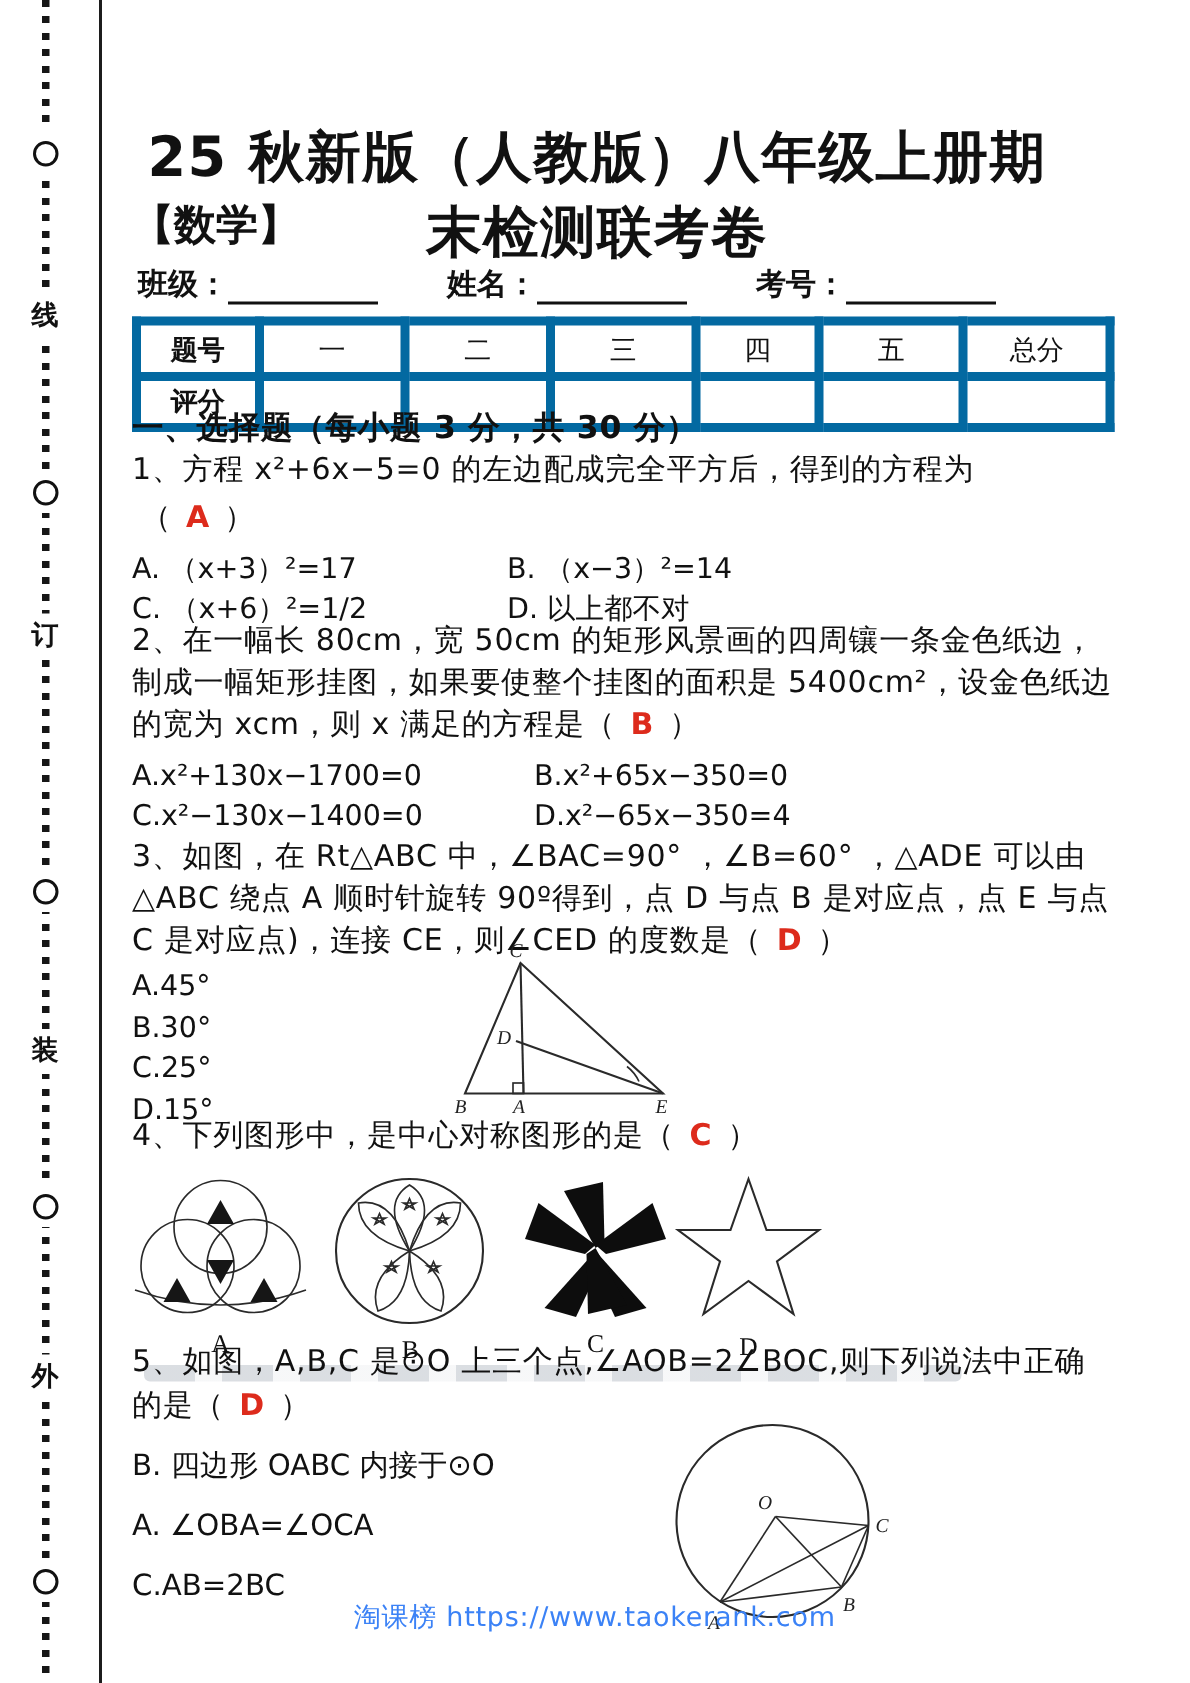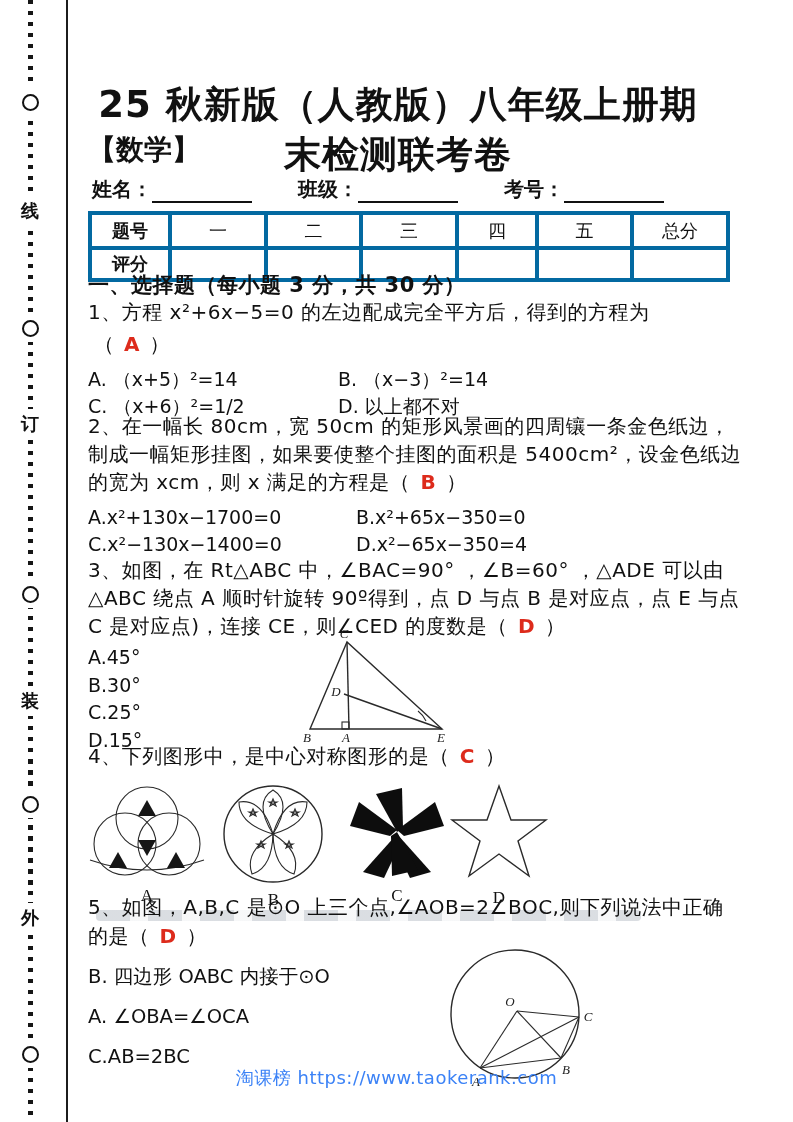--- a/index.html
+++ b/index.html
@@ -28,21 +28,21 @@
   .title1{position:absolute;top:80px;left:0;width:620px;text-align:center;
     font-size:37px;font-weight:bold;letter-spacing:1px;}
   .title2{position:absolute;top:131px;left:0;width:620px;
     font-size:28px;font-weight:bold;}
   .name-row{position:absolute;top:176px;left:4px;display:flex;gap:46px;
     font-size:20px;font-weight:bold;}
   .name-item{display:flex;align-items:flex-end;}
   .blank-line{display:inline-block;width:98px;height:18px;border-bottom:2.5px solid #111;}
 
   table.score{position:absolute;top:211px;left:0;border-collapse:collapse;}
-  table.score td{border:4px solid #0369a1;text-align:center;font-size:18px;padding:0;}
+  table.score td{border:6px solid #0369a1;text-align:center;font-size:18px;padding:0;}
   table.score .r1 td{height:31px;}
   table.score .r2 td{height:28px;}
   table.score td.lab{font-weight:bold;}
 
   .sec-heading{position:absolute;top:271px;left:0;font-size:21px;font-weight:bold;letter-spacing:0.5px;}
 
   .qblock{position:absolute;left:0;width:655px;}
   .stem{margin:0;font-size:20px;line-height:28px;letter-spacing:0.5px;}
   .ans{color:#dd2b1c;font-weight:bold;font-size:20px;margin:0 10px;font-family:"DejaVu Sans",sans-serif;}
   .ansline{margin:4px 0 0 6px;font-size:20px;line-height:28px;}
@@ -95,25 +95,25 @@
 </div>
 <div class="vrule"></div>
 
 <div class="content">
 
   <div class="title1">25 秋新版（人教版）八年级上册期末检测联考卷</div>
   <div class="title2">【数学】</div>
 
   <div class="name-row">
     <span class="name-item">
-      <span>姓名：</span>
+      <span>班级：</span>
       <span class="blank-line" style="width:100px"></span>
     </span>
     <span class="name-item">
-      <span>班级：</span>
+      <span>姓名：</span>
       <span class="blank-line" style="width:100px"></span>
     </span>
     <span class="name-item">
       <span>考号：</span>
       <span class="blank-line" style="width:100px"></span>
     </span>
   </div>
 
   <table class="score">
     <tbody>
@@ -137,21 +137,21 @@
     </tr>
   </tbody>
     </table>
 
   <div class="sec-heading">一、选择题（每小题 3 分，共 30 分）</div>
 
   <div class="qblock" style="top:298px">
     <p class="stem">1、方程 x²+6x−5=0 的左边配成完全平方后，得到的方程为</p>
     <p class="ansline"><span>（</span><span class="ans">A</span><span>）</span></p>
     <div class="opt-grid g1">
-      <span>A. （x+5）²=14</span>
+      <span>A. （x+3）²=17</span>
       <span>B. （x−3）²=14</span>
       <span>C. （x+6）²=1/2</span>
       <span>D. 以上都不对</span>
     </div>
   </div>
 
   <div class="qblock" style="top:412px">
     <p class="stem"><span>2、在一幅长 80cm，宽 50cm 的矩形风景画的四周镶一条金色纸边，制成一幅矩形挂图，如果要使整个挂图的面积是 5400cm²，设金色纸边的宽为 xcm，则 x 满足的方程是（</span><span class="ans">B</span><span>）</span></p>
     <div class="opt-grid g2">
       <span>A.x²+130x−1700=0</span>

